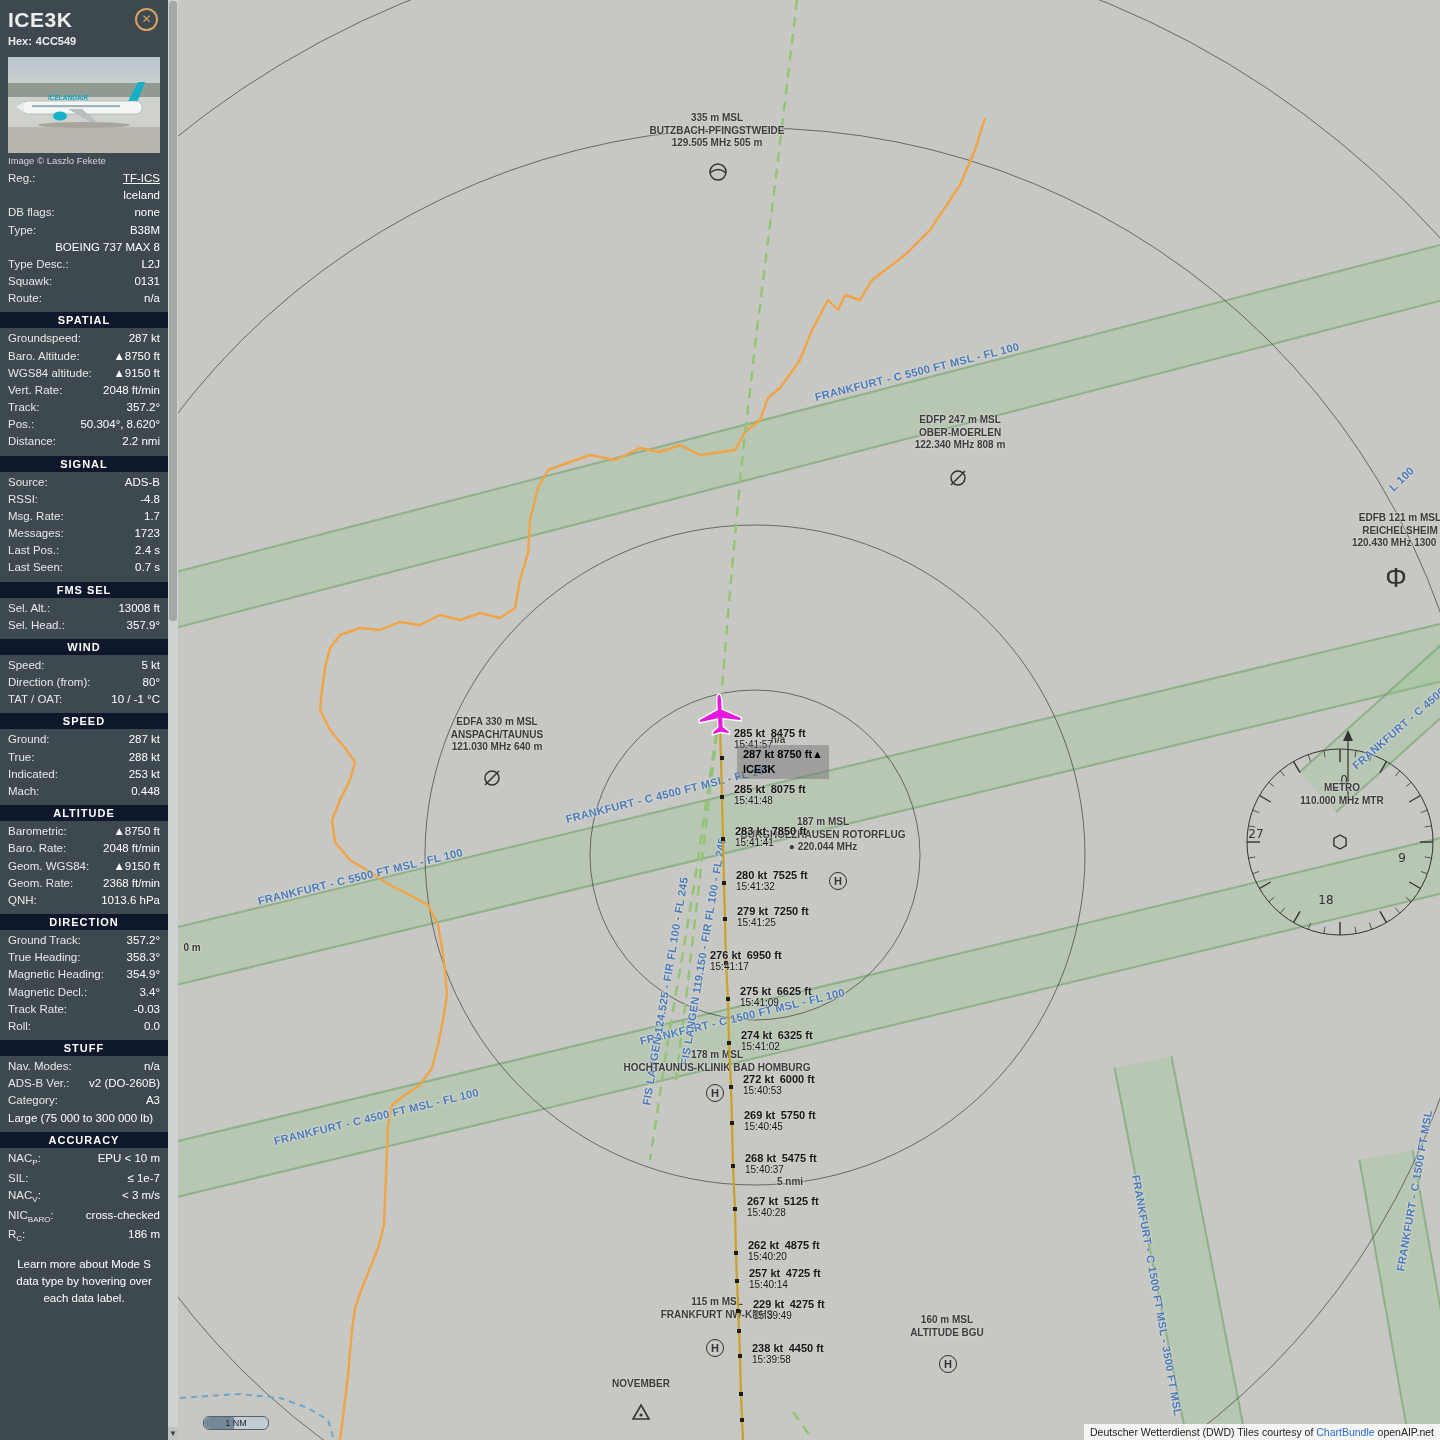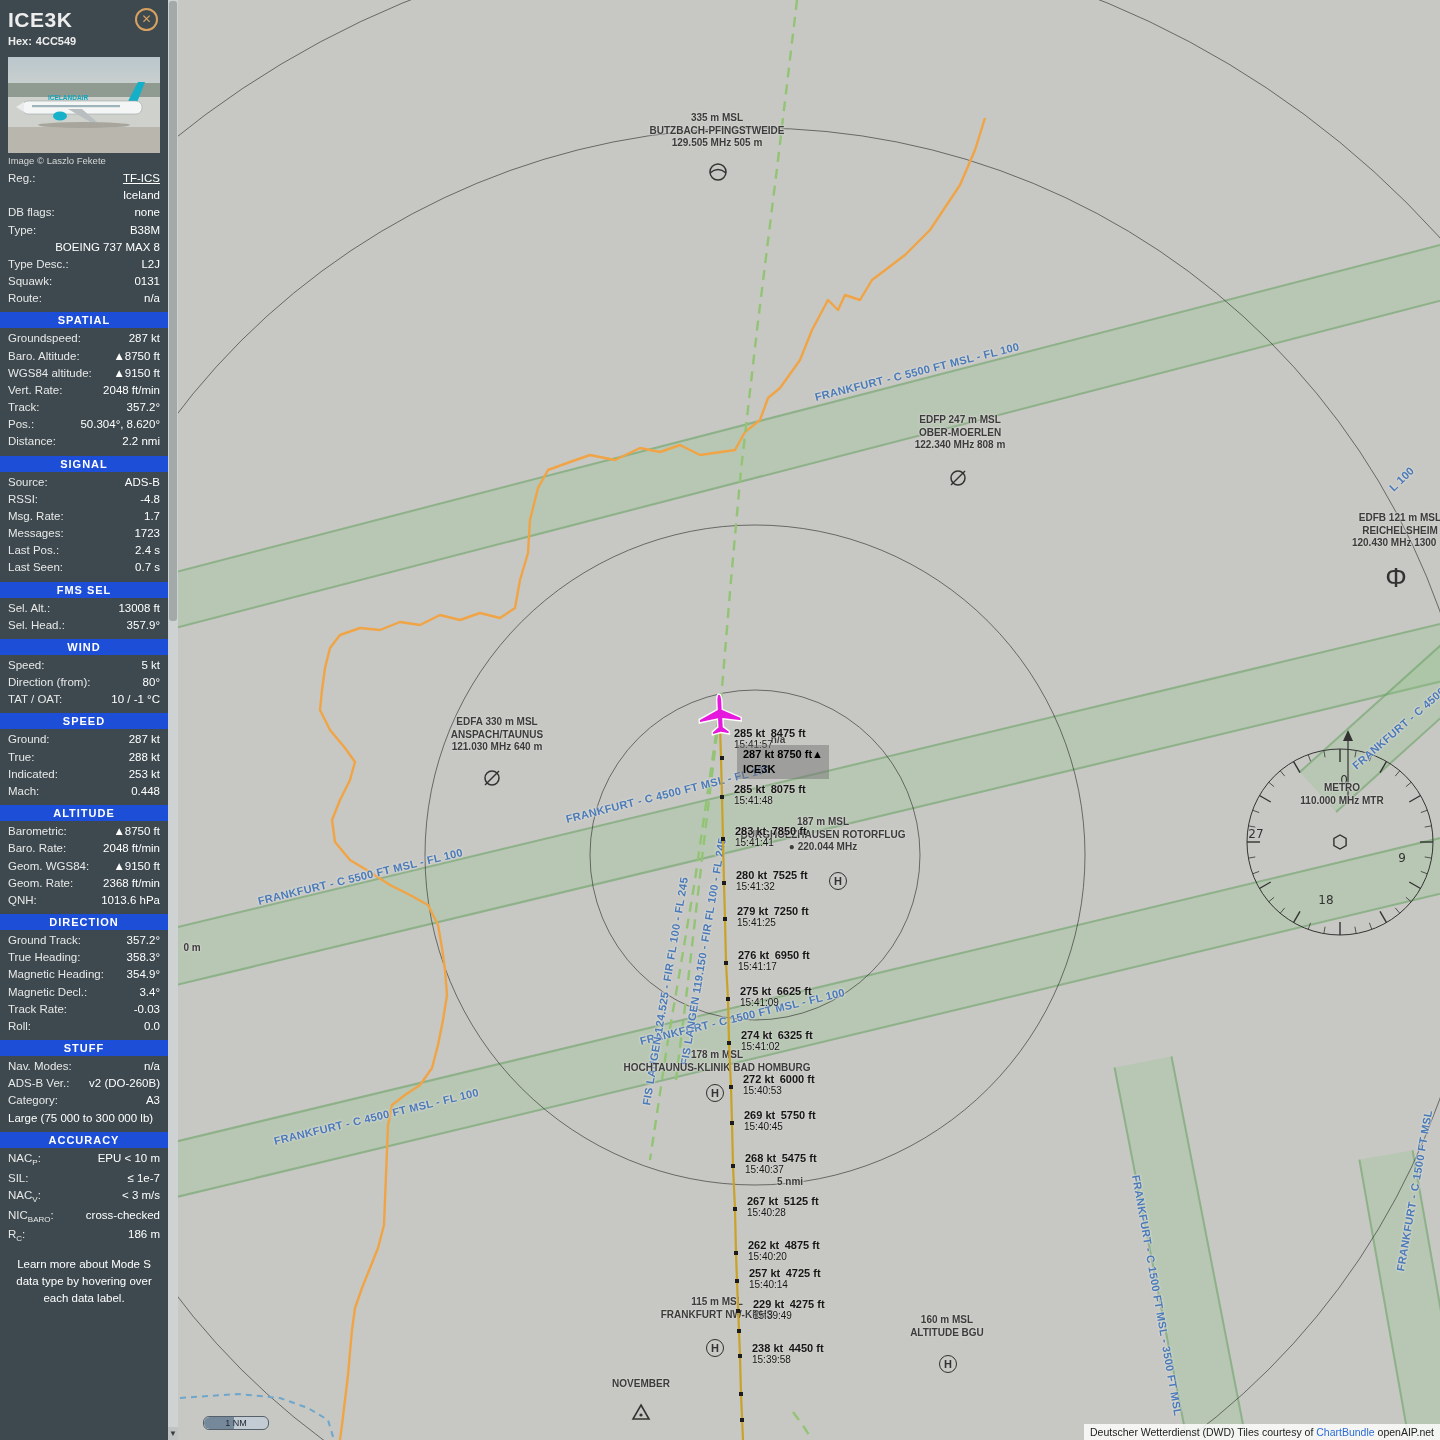--- a/index.html
+++ b/index.html
@@ -10,21 +10,21 @@
   .sidebar{width:178px;flex:none;background:#3d494e;color:#ededed;position:relative;box-sizing:border-box;padding-right:10px;overflow:hidden;}
   .sb-inner{width:168px;}
   .sb-head{padding:8px 8px 4px 8px;position:relative;}
   .sb-title{font-size:21px;font-weight:bold;letter-spacing:.5px;}
   .close-btn{position:absolute;right:10px;top:8px;width:19px;height:19px;border:2px solid #d7a260;border-radius:50%;color:#d7a260;font-size:12px;line-height:19px;text-align:center;cursor:pointer;}
   .sb-hex{font-size:11px;font-weight:bold;margin-top:3px;}
   .sb-hex .hx{margin-left:4px;}
   .photo{margin:6px 8px 2px 8px;width:152px;height:96px;background:#bfc9cd;overflow:hidden;}
   .photo svg{display:block;}
   .photo-credit{font-size:9.5px;color:#d8d8d8;margin:0 8px 4px 8px;}
-  .sec-header{background:#1d4ed8;color:#fff;font-size:11px;font-weight:bold;text-align:center;letter-spacing:1px;padding:2px 0;margin:5px 0 2px 0;}
+  .sec-header{background:#0f172a;color:#fff;font-size:11px;font-weight:bold;text-align:center;letter-spacing:1px;padding:2px 0;margin:5px 0 2px 0;}
   .row{display:flex;justify-content:space-between;padding:1px 8px;font-size:11.5px;line-height:1.32;}
   .row .lbl{white-space:nowrap;color:#e8e8e8;}
   .row .val{margin-left:auto;text-align:right;white-space:nowrap;color:#ffffff;}
   .row .val.link{text-decoration:underline;cursor:pointer;}
   .row.wide{display:block;}
   .row.wide .val{margin-left:0;text-align:left;white-space:normal;}
   .row sub{font-size:8px;}
   .sb-footer{padding:10px 10px;font-size:11.5px;line-height:1.45;text-align:center;color:#fff;}
   .sb-scroll{position:absolute;right:0;top:0;bottom:0;width:10px;background:#cfd2d2;}
   .sb-thumb{position:absolute;left:1px;top:1px;width:8px;height:620px;background:#a3a9a9;border-radius:3px;}
@@ -528,21 +528,21 @@
           <div class="tl2">15:41:41</div>
         </div>
         <div class="trail-label" style="left: 558px; top: 869px;">
           <div class="tl1">280 kt 7525 ft</div>
           <div class="tl2">15:41:32</div>
         </div>
         <div class="trail-label" style="left: 559px; top: 905px;">
           <div class="tl1">279 kt 7250 ft</div>
           <div class="tl2">15:41:25</div>
         </div>
-        <div class="trail-label" style="left: 560px; top: 949px;">
+        <div class="trail-label" style="left: 532px; top: 949px;">
           <div class="tl1">276 kt 6950 ft</div>
           <div class="tl2">15:41:17</div>
         </div>
         <div class="trail-label" style="left: 562px; top: 985px;">
           <div class="tl1">275 kt 6625 ft</div>
           <div class="tl2">15:41:09</div>
         </div>
         <div class="trail-label" style="left: 563px; top: 1029px;">
           <div class="tl1">274 kt 6325 ft</div>
           <div class="tl2">15:41:02</div>

